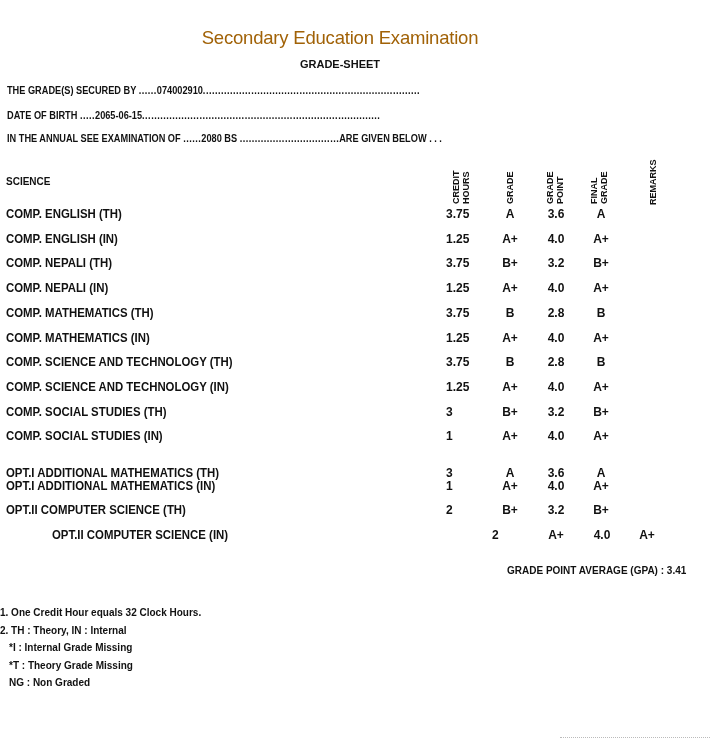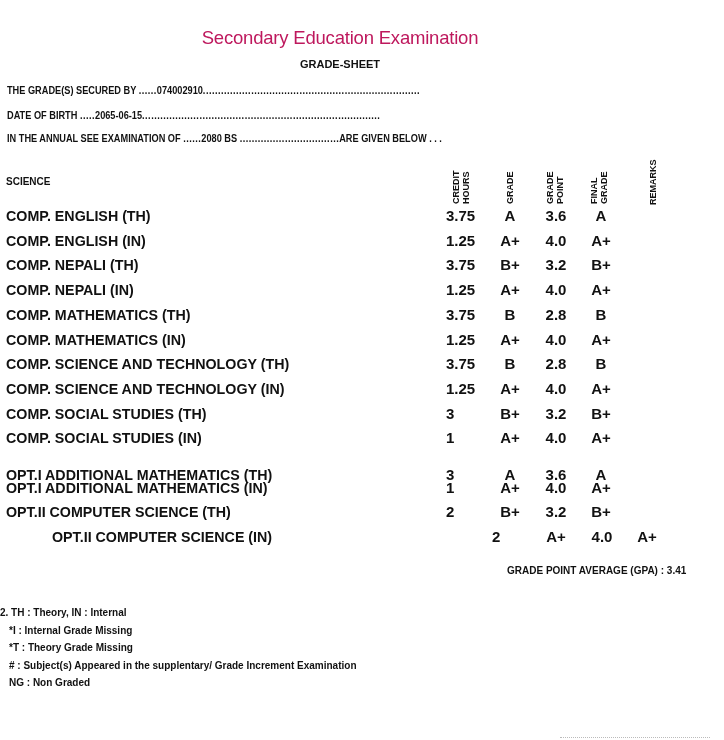--- a/index.html
+++ b/index.html
@@ -15,21 +15,21 @@
       font-family: "Liberation Sans", sans-serif;
       color: #111111;
     }
     .title {
       position: absolute;
       left: 0;
       width: 680px;
       top: 27px;
       text-align: center;
       font-size: 18.5px;
-      color: #be185d;
+      color: #a16207;
       letter-spacing: -0.2px;
     }
     .subtitle {
       position: absolute;
       left: 0;
       width: 680px;
       top: 58px;
       text-align: center;
       font-size: 11px;
       font-weight: bold;
@@ -61,21 +61,21 @@
       left: 6px;
       top: 176px;
       font-size: 10px;
       font-weight: bold;
     }
     .row {
       position: absolute;
       left: 0;
       width: 724px;
       height: 20px;
-      font-size: 15px;
+      font-size: 12px;
       font-weight: bold;
     }
     .row .subject {
       position: absolute;
       left: 6px;
       top: 0;
       white-space: nowrap;
       transform: scaleX(0.95);
       transform-origin: left;
     }
@@ -264,20 +264,20 @@
       <span class="final">A+</span>
     </div>
   </div>
 
 <div class="gpa">
   <span>GRADE POINT AVERAGE (GPA) :</span>
   <span>3.41</span>
 </div>
 
 <div class="notes">
+  <div>1. One Credit Hour equals 32 Clock Hours.</div>
   <div>2. TH : Theory, IN : Internal</div>
   <div class="sub">*I : Internal Grade Missing</div>
   <div class="sub">*T : Theory Grade Missing</div>
-  <div class="sub"># : Subject(s) Appeared in the supplentary/ Grade Increment Examination</div>
   <div class="sub">NG : Non Graded</div>
 </div>
 
 <div class="bottom-dots"></div>
 
 </body></html>

